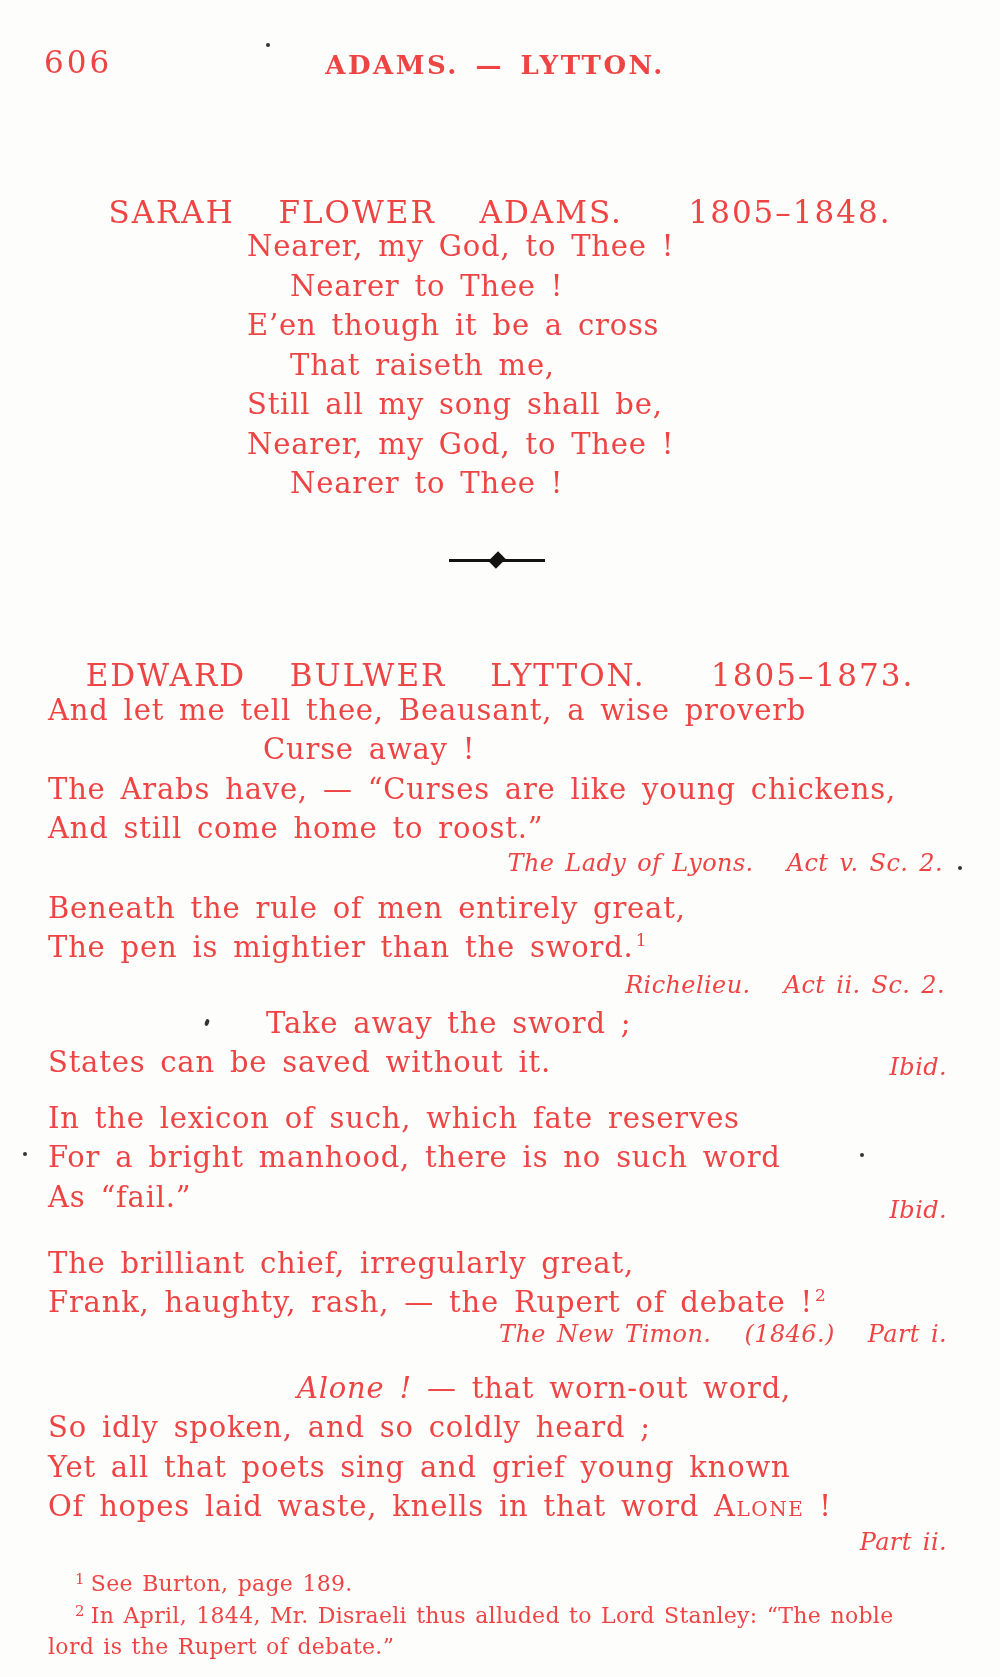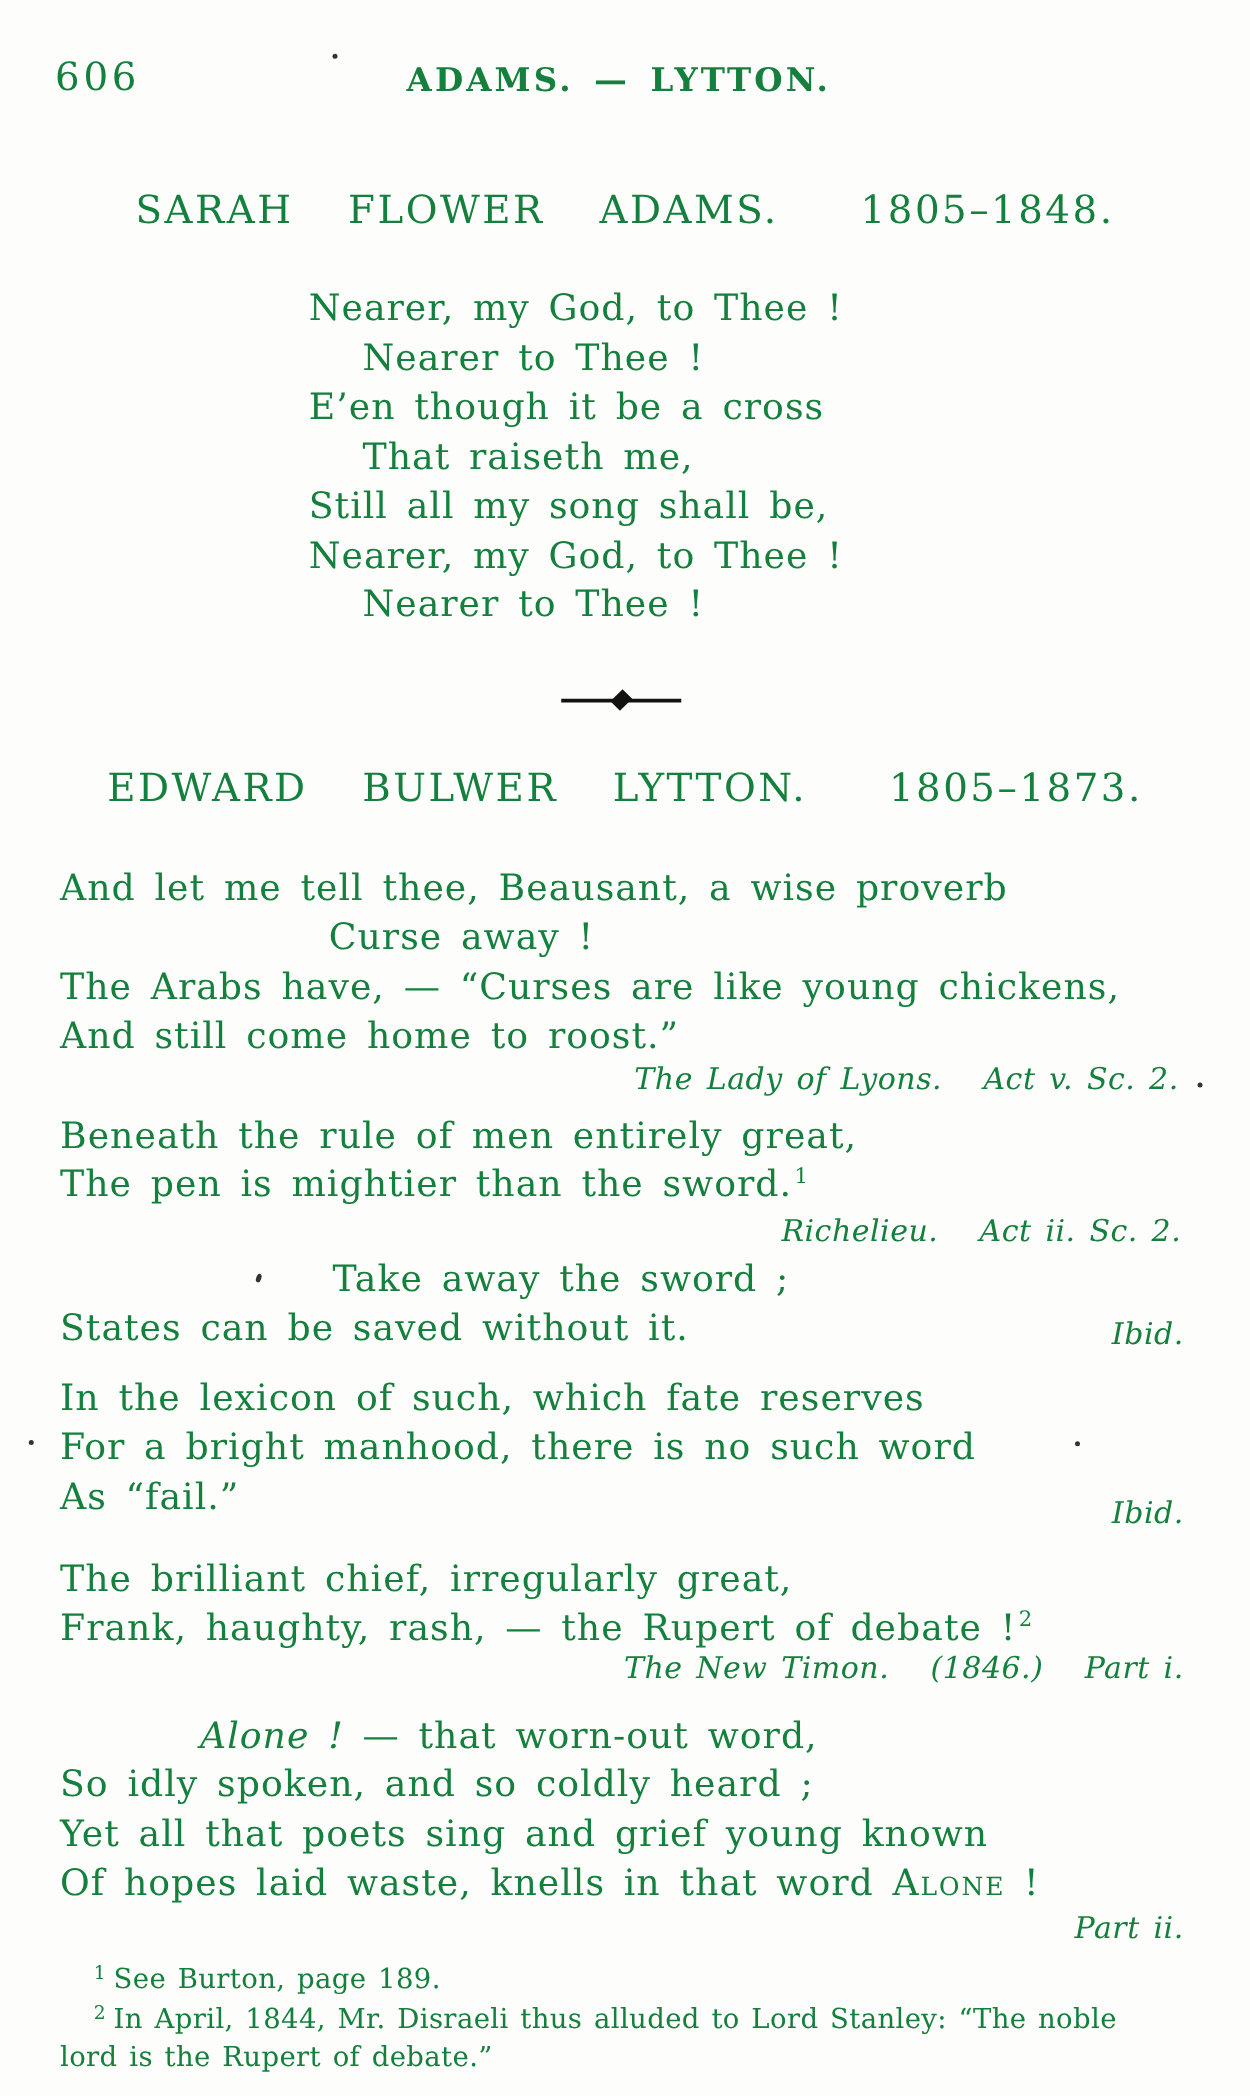--- a/index.html
+++ b/index.html
@@ -4,39 +4,39 @@
 <title>Book Page</title>
 <style>
   * { margin:0; padding:0; box-sizing:border-box; }
   html,body { background:#ffffff; }
   body{
     width:1000px; height:1677px;
     font-family:"DejaVu Serif","Liberation Serif",serif;
   }
   .page{
     position:relative; width:1000px; height:1677px;
-    background:#fdfdfc; color:#15803d; overflow:hidden;
+    background:#fdfdfc; color:#ef4444; overflow:hidden;
   }
   .txt{ white-space:pre; }
 
   
   .page-number{
     position:absolute; left:44px; top:44px;
     font-size:31px; letter-spacing:3px;
   }
   .running-header{
     position:absolute; left:0; top:50px; width:990px;
     text-align:center; font-size:26px; letter-spacing:2.5px; word-spacing:5px;
     font-weight:bold;
   }
 
   
   .sec-heading{
     position:absolute; left:0; width:1000px; text-align:center;
-    font-size:31px; font-weight:normal; letter-spacing:2px; word-spacing:10px;
+    font-size:31px; font-weight:normal; letter-spacing:2px; word-spacing:10px;margin-top:44px;
   }
   .heading-adams{ top:150px; }
   .heading-lytton{ top:613px; }
 
   
   .poem{
     position:absolute; left:247px; top:227px;
     font-size:29px; line-height:39.5px;
     letter-spacing:0.8px; word-spacing:5px;
   }
@@ -60,21 +60,21 @@
     letter-spacing:0.8px; word-spacing:5px;
   }
   .q-curse   { top:691px; }
   .q-pen     { top:889px; }
   .q-sword   { top:1004px; }
   .q-lexicon { top:1099px; }
   .q-chief   { top:1244px; }
   .q-alone   { top:1369px; }
   .q-curse .l0 { padding-left:215px; }
   .q-sword .l0 { padding-left:218px; }
-  .q-alone .l0 { padding-left:112px; }
+  .q-alone .l0 { padding-left:112px;text-align:center; }
 
   sup.fnmark{
     font-size:17px; line-height:0; vertical-align:baseline;
     position:relative; top:-11px; margin-left:2px;
   }
   .it{ font-style:italic; }
   .sc{ font-variant:small-caps; letter-spacing:1.5px; }
 
   
   .att{

